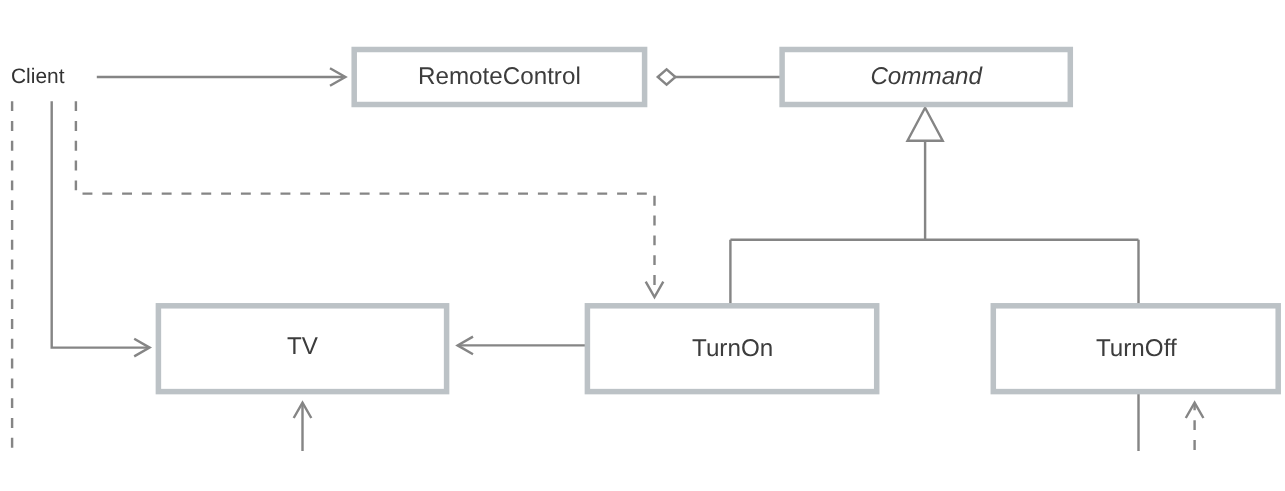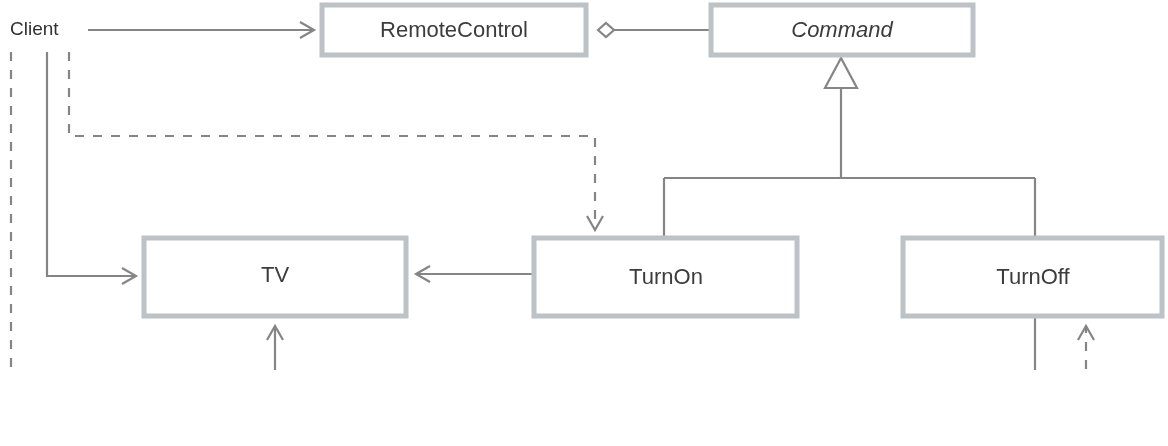--- a/index.html
+++ b/index.html
@@ -9,20 +9,21 @@
   }
   body {
     font-family: "Liberation Sans", sans-serif;
   }
   #diagram-root {
     position: relative;
     width: 1168px;
     height: 370px;
     background: #ffffff;
     overflow: hidden;
+    margin-top: 40px;
   }
   #uml-svg {
     position: absolute;
     left: 0;
     top: 0;
   }
   .node-label {
     font-family: "Liberation Sans", sans-serif;
     font-size: 22px;
     fill: #3c3c3c;

